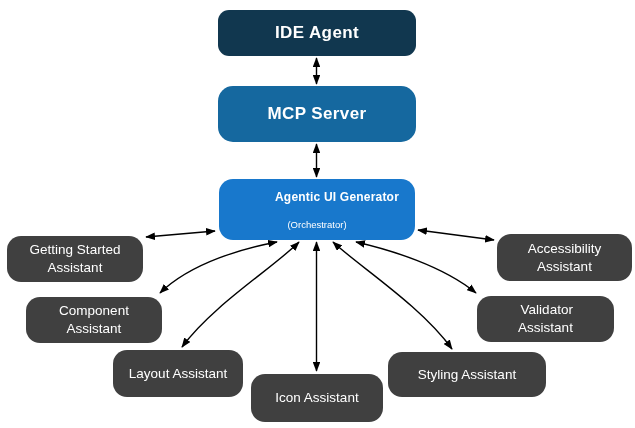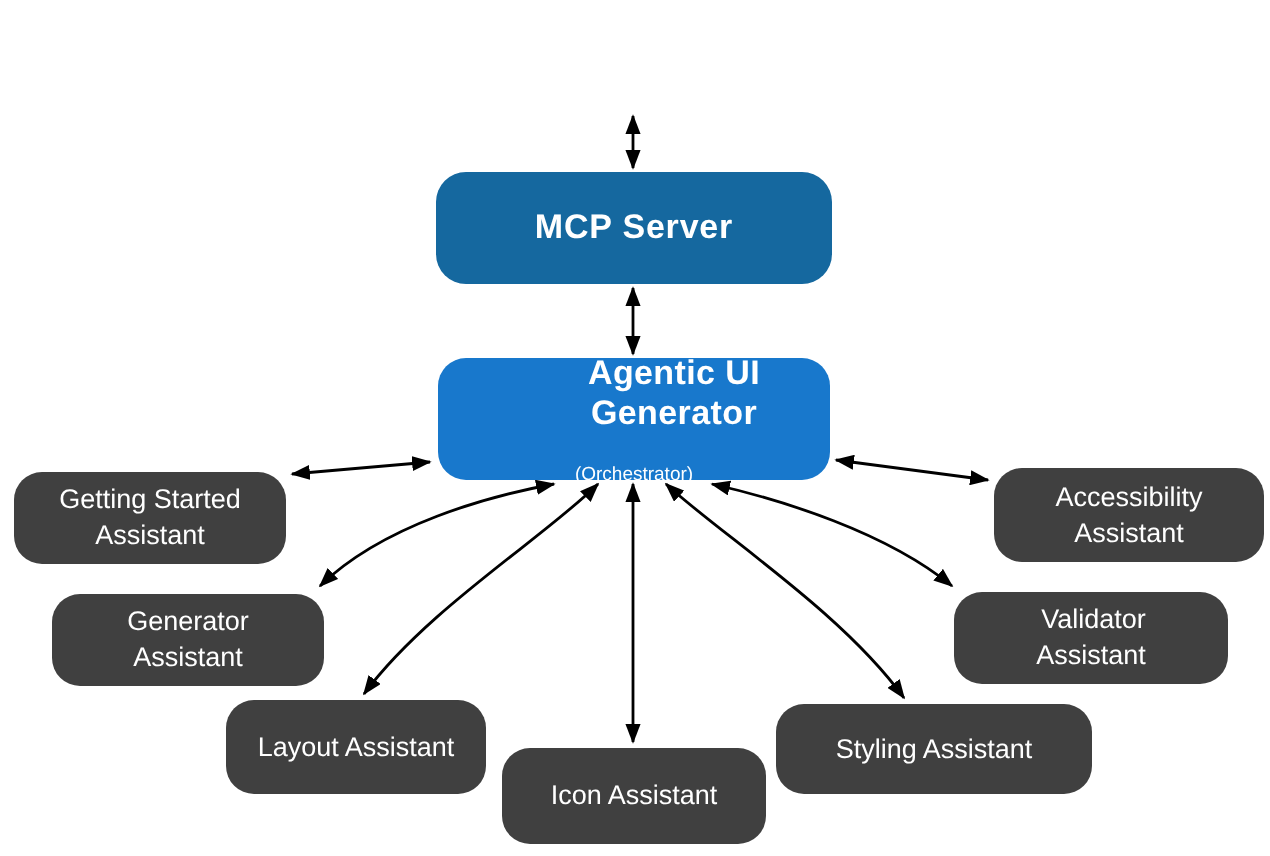--- a/index.html
+++ b/index.html
@@ -28,21 +28,21 @@
     box-sizing: border-box;
   }
   .node .label { white-space: pre-line; }
   .tier-dark   { background: #11374f; border-radius: 11px; }
   .tier-mid    { background: #15689f; border-radius: 11px; }
   .tier-orch   { background: #1878cc; border-radius: 14px; }
   .tier-asst   { background: #404040; border-radius: 14px; }
   .tier-dark .label, .tier-mid .label {
     font-size: 17px; font-weight: bold; letter-spacing: 0.4px;
   }
-  .tier-orch .label { font-size: 17px; font-weight: 600; letter-spacing: 0.2px; margin-left: 40px; }
+  .tier-orch .label { font-size: 12px; font-weight: 600; letter-spacing: 0.2px; margin-left: 40px; }
   .tier-orch .sublabel { font-size: 9.5px; font-weight: 400; margin-top: 15px; }
   .tier-asst .label { font-size: 13.5px; font-weight: 500; line-height: 1.32; }
 
   .n-ide       { left: 218px; top: 10px;  width: 198px; height: 46px; }
   .n-mcp       { left: 218px; top: 86px;  width: 198px; height: 56px; border-radius: 15px; }
   .n-orch      { left: 219px; top: 179px; width: 196px; height: 61px; }
   .n-gs        { left: 7px;   top: 236px; width: 136px; height: 46px; }
   .n-comp      { left: 26px;  top: 297px; width: 136px; height: 46px; }
   .n-layout    { left: 113px; top: 350px; width: 130px; height: 47px; }
   .n-icon      { left: 251px; top: 374px; width: 132px; height: 48px; }
@@ -67,37 +67,40 @@
     <path class="edge" d="M 316.5 144 L 316.5 177" marker-start="url(#ah)" marker-end="url(#ah)"></path>
     <path class="edge" d="M 215 231 L 146 237" marker-start="url(#ah)" marker-end="url(#ah)"></path>
     <path class="edge" d="M 418 230 L 494 240" marker-start="url(#ah)" marker-end="url(#ah)"></path>
     <path class="edge" d="M 277 242 C 245 248 192 262 160 293" marker-start="url(#ah)" marker-end="url(#ah)"></path>
     <path class="edge" d="M 299 242 C 273 268 213 305 182 347" marker-start="url(#ah)" marker-end="url(#ah)"></path>
     <path class="edge" d="M 316.5 242 L 316.5 371" marker-start="url(#ah)" marker-end="url(#ah)"></path>
     <path class="edge" d="M 333 242 C 360 267 421 306 452 349" marker-start="url(#ah)" marker-end="url(#ah)"></path>
     <path class="edge" d="M 356 242 C 391 250 443 266 476 293" marker-start="url(#ah)" marker-end="url(#ah)"></path>
   </svg>
 
+  <div class="node tier-dark n-ide">
+    <span class="label">IDE Agent</span>
+  </div>
 
   <div class="node tier-mid n-mcp">
     <span class="label">MCP Server</span>
   </div>
 
   <div class="node tier-orch n-orch">
     <span class="label">Agentic UI Generator</span>
     <span class="sublabel">(Orchestrator)</span>
   </div>
 
   <div class="node tier-asst n-gs">
     <span class="label">Getting Started
 Assistant</span>
   </div>
 
   <div class="node tier-asst n-comp">
-    <span class="label">Generator
+    <span class="label">Component
 Assistant</span>
   </div>
 
   <div class="node tier-asst n-layout">
     <span class="label">Layout Assistant</span>
   </div>
 
   <div class="node tier-asst n-icon">
     <span class="label">Icon Assistant</span>
   </div>

